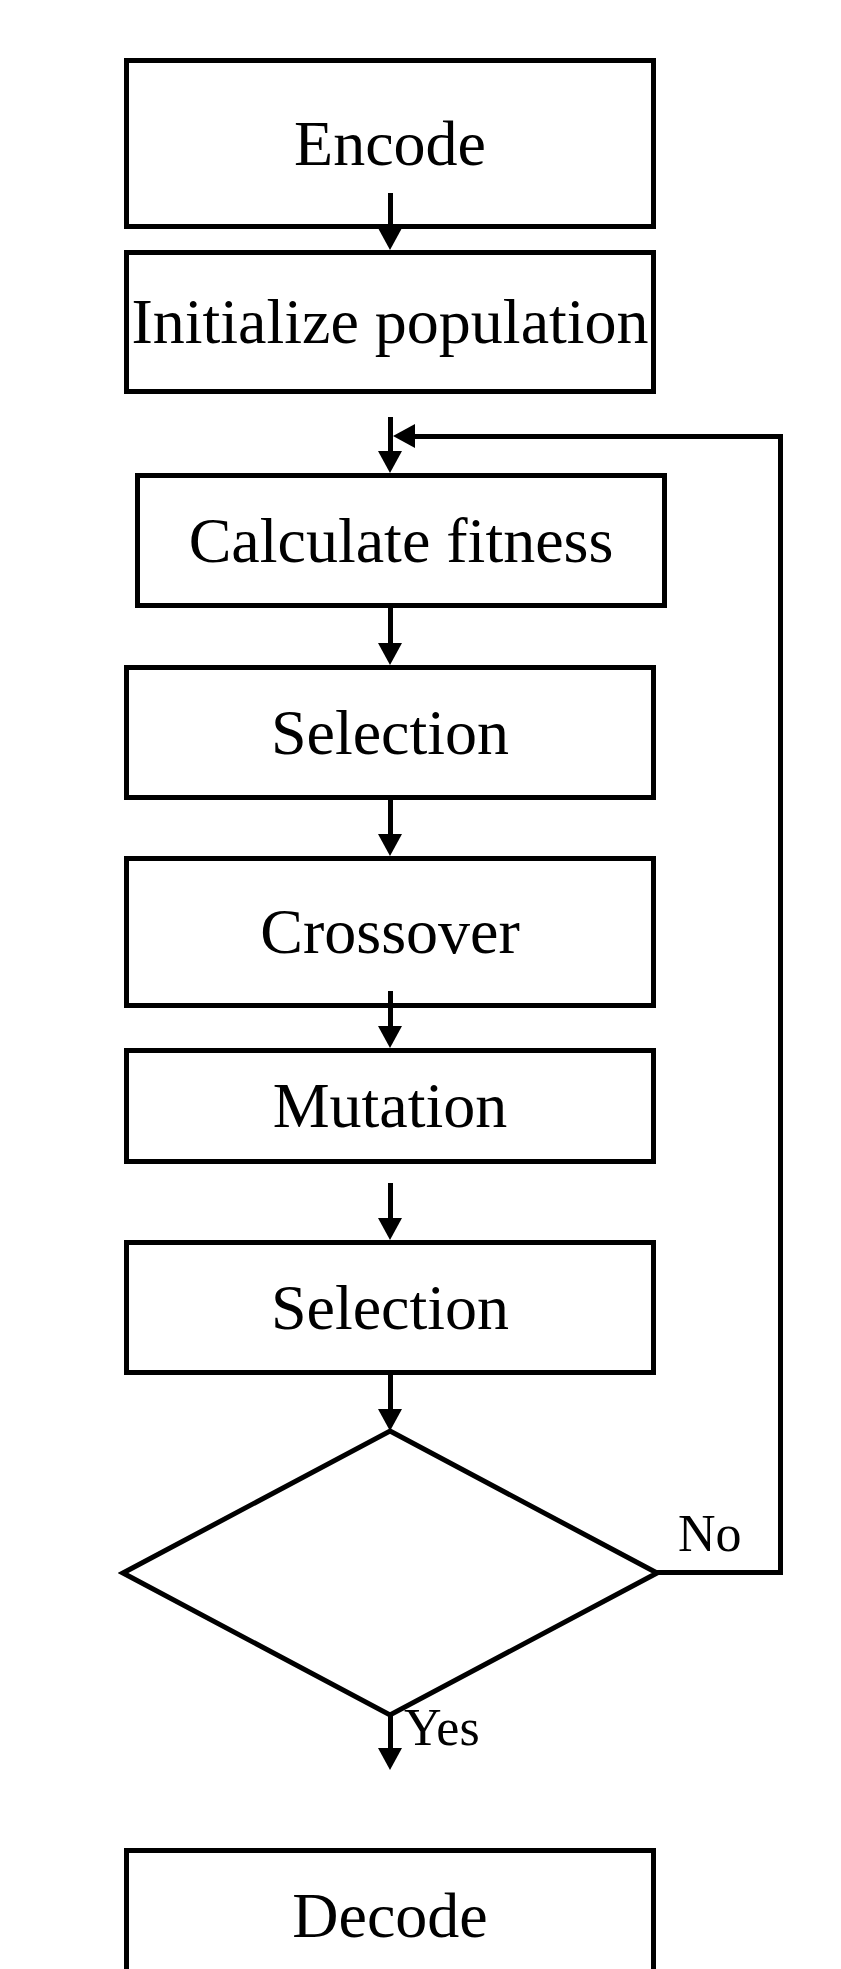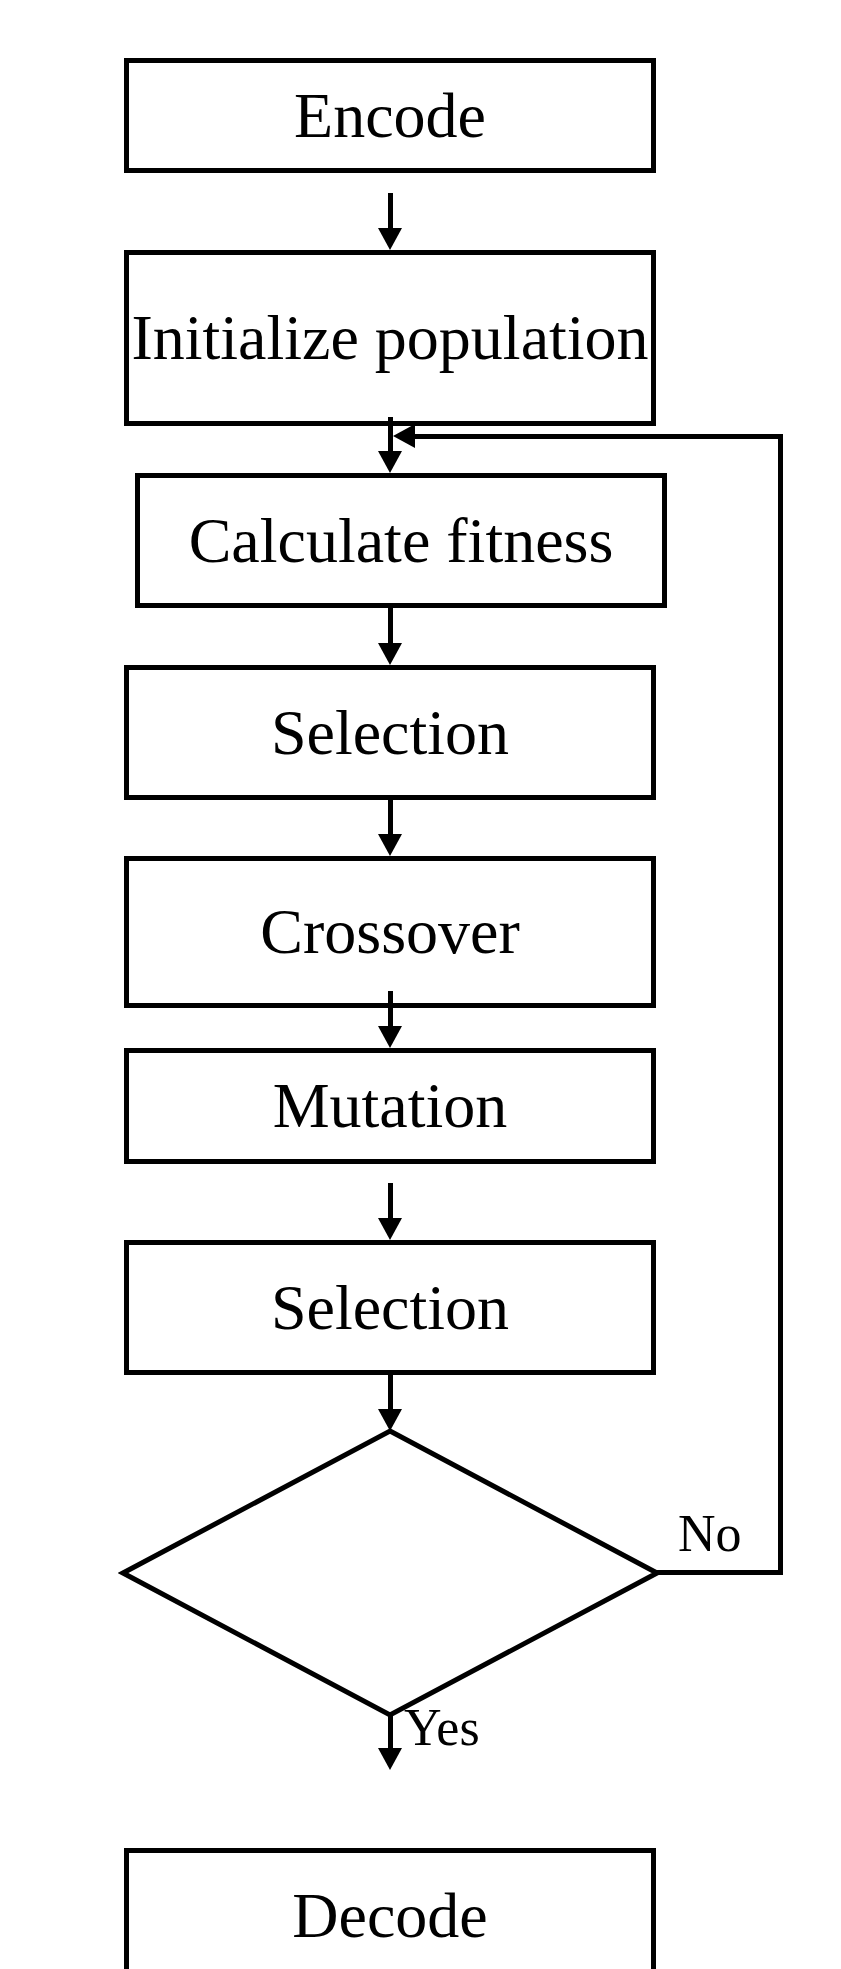--- a/index.html
+++ b/index.html
@@ -79,25 +79,25 @@
     position: absolute;
     left: 118px;
     top: 1426px;
   }
 </style>
 </head>
 <body>
 
 <div id="canvas">
 
-  <div class="node" style="top:58px;height:115px;">
+  <div class="node" style="top:58px;height:171px;">
     <span>Encode</span>
   </div>
 
-  <div class="node" style="top:250px;height:176px;">
+  <div class="node" style="top:250px;height:144px;">
     <span>Initialize population</span>
   </div>
 
   <div class="node" style="top:473px;height:135px;margin-left:11px;">
     <span>Calculate fitness</span>
   </div>
 
   <div class="node" style="top:665px;height:135px;">
     <span>Selection</span>
   </div>

